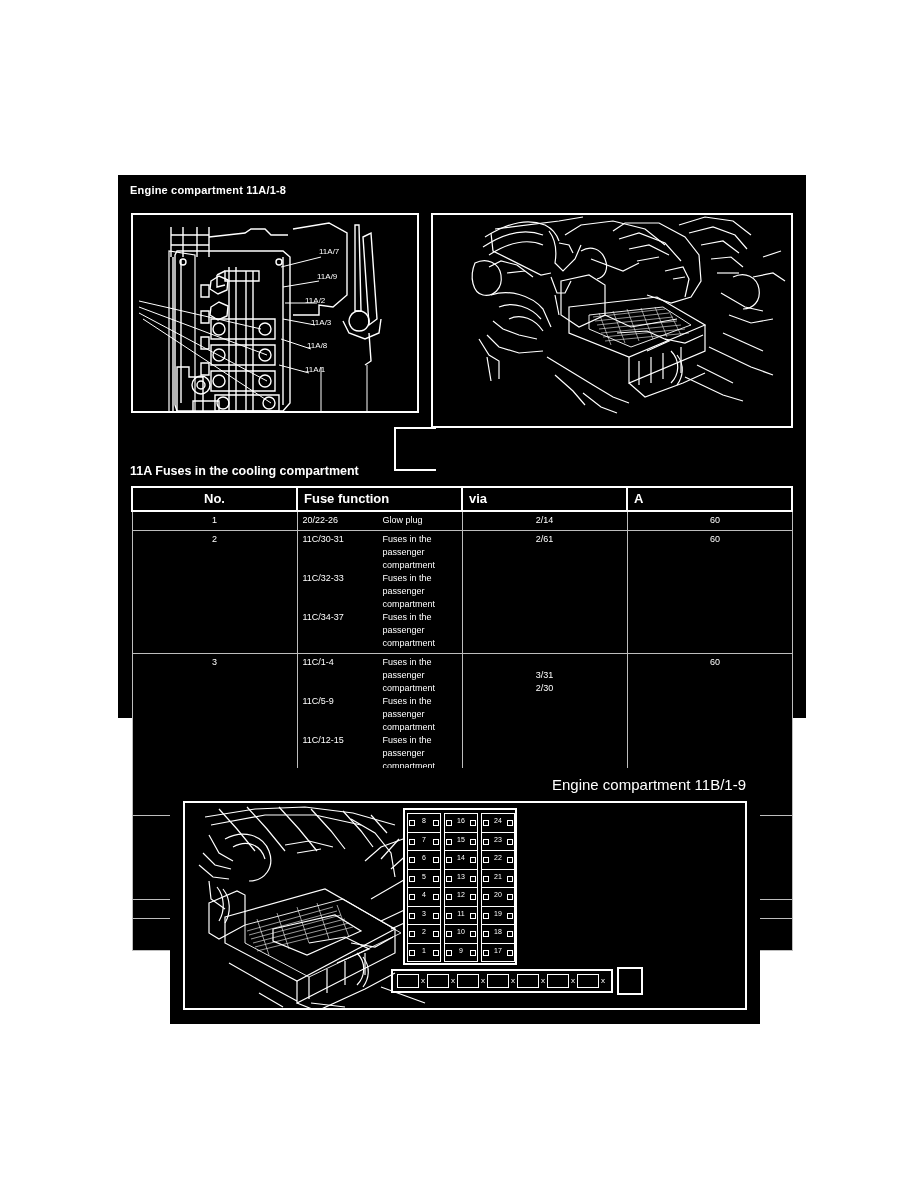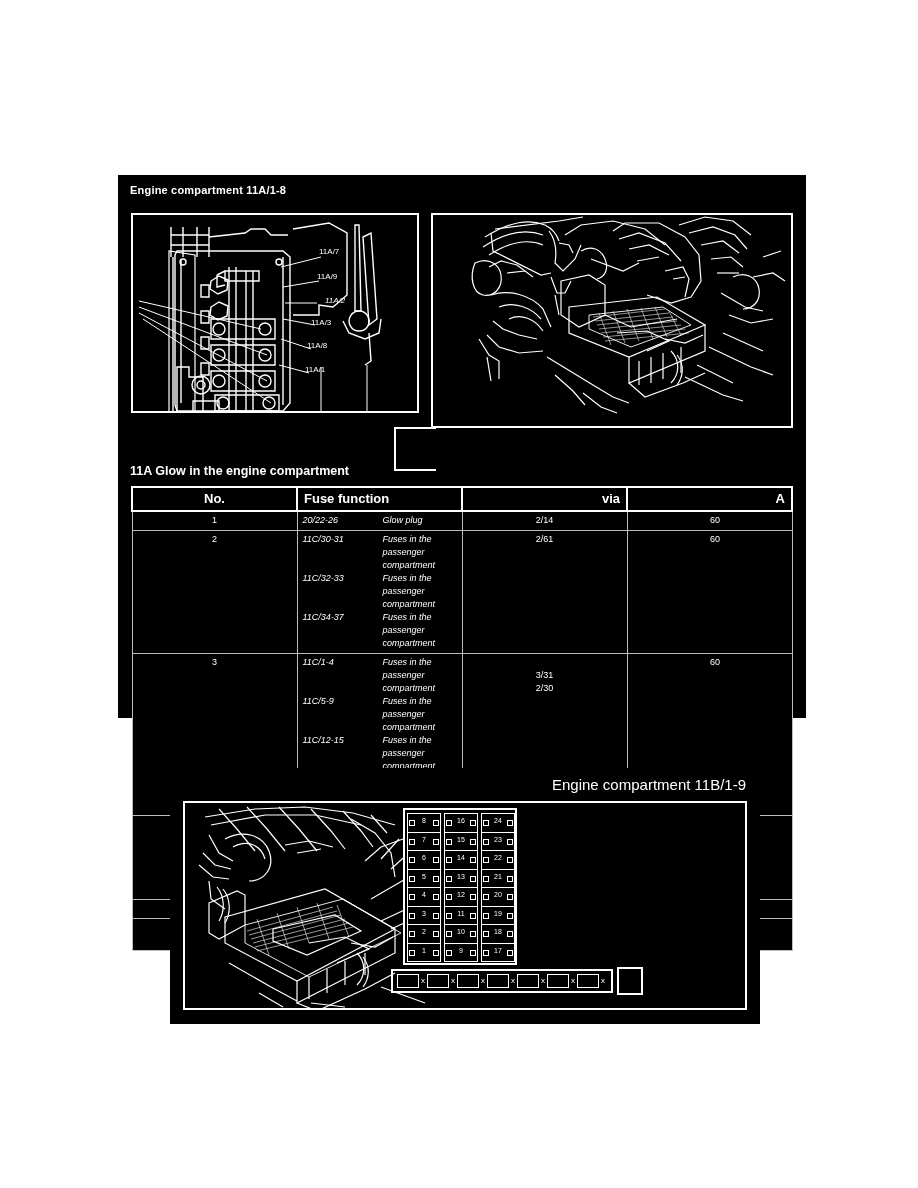--- a/index.html
+++ b/index.html
@@ -38,26 +38,26 @@
   #fuse-table th,#fuse-table td{
     border:1px solid #bdbdbd;color:#fff;background:#000;
     vertical-align:top;padding:0;
   }
   #fuse-table thead th{
     border-width:2px;border-color:#fff;
     font-size:13px;font-weight:bold;height:22px;line-height:22px;padding:0 6px;
   }
   #fuse-table thead th.th-no{text-align:center;}
   #fuse-table thead th.th-fn{text-align:left;}
-  #fuse-table thead th.th-via,#fuse-table thead th.th-a{text-align:right;}
+  #fuse-table thead th.th-via,#fuse-table thead th.th-a{text-align:left;}
   #fuse-table td{font-size:9px;line-height:13px;padding:2px 5px 3px 5px;}
   #fuse-table td.c-no{text-align:center;width:50px;}
   #fuse-table td.c-via{text-align:center;width:84px;}
   #fuse-table td.c-a{text-align:center;width:62px;padding-left:16px;}
-  .fnrow{display:flex;font-style:italic;}
+  .fnrow{display:flex;}
   .fncode{width:80px;flex:0 0 80px;}
   .fndesc{flex:1 1 auto;}
   .vialine{height:13px;}
 
   
   #panel-11b{
     position:absolute;left:170px;top:768px;width:590px;height:256px;
     background:#000;color:#fff;box-sizing:border-box;
   }
   #panel-11b .panel-title{
@@ -153,21 +153,21 @@
         <path d="M150 104 L182 110" stroke-width="1"></path>
         <path d="M148 124 L178 134" stroke-width="1"></path>
         <path d="M146 150 L176 158" stroke-width="1"></path>
 
         <path d="M188 152 L188 218" stroke-width="1"></path>
         <path d="M234 150 L234 218" stroke-width="1"></path>
       </g>
     </svg>
     <span class="callout-label" style="left:186px;top:32px;">11A/7</span>
     <span class="callout-label" style="left:184px;top:57px;">11A/9</span>
-    <span class="callout-label" style="left:192px;top:81px;font-style:italic;">11A/2</span>
+    <span class="callout-label" style="left:172px;top:81px;">11A/2</span>
     <span class="callout-label" style="left:178px;top:103px;">11A/3</span>
     <span class="callout-label" style="left:174px;top:126px;">11A/8</span>
     <span class="callout-label" style="left:172px;top:150px;">11A/1</span>
   </div>
 
   <div class="fig-frame" id="fig-11a-right">
     <svg width="358" height="211" viewBox="0 0 358 211">
       <g stroke="#ffffff" stroke-width="1.2" fill="none">
         <path d="M52 22 C78 6 96 4 112 10 C120 14 124 20 126 26"></path>
         <path d="M50 32 C74 16 94 14 110 20"></path>
@@ -234,21 +234,21 @@
       </g>
     </svg>
   </div>
 
   <div id="fig-connector">
     <div class="h1"></div>
       <div class="v1"></div>
       <div class="h2"></div>
   </div>
 
-  <div id="table-caption">11A Glow in the engine compartment</div>
+  <div id="table-caption">11A Fuses in the cooling compartment</div>
 
   <table id="fuse-table">
     <thead>
       <tr>
         <th class="th-no">No.</th>
         <th class="th-fn">Fuse function</th>
         <th class="th-via">via</th>
         <th class="th-a">A</th>
       </tr>
     </thead>

